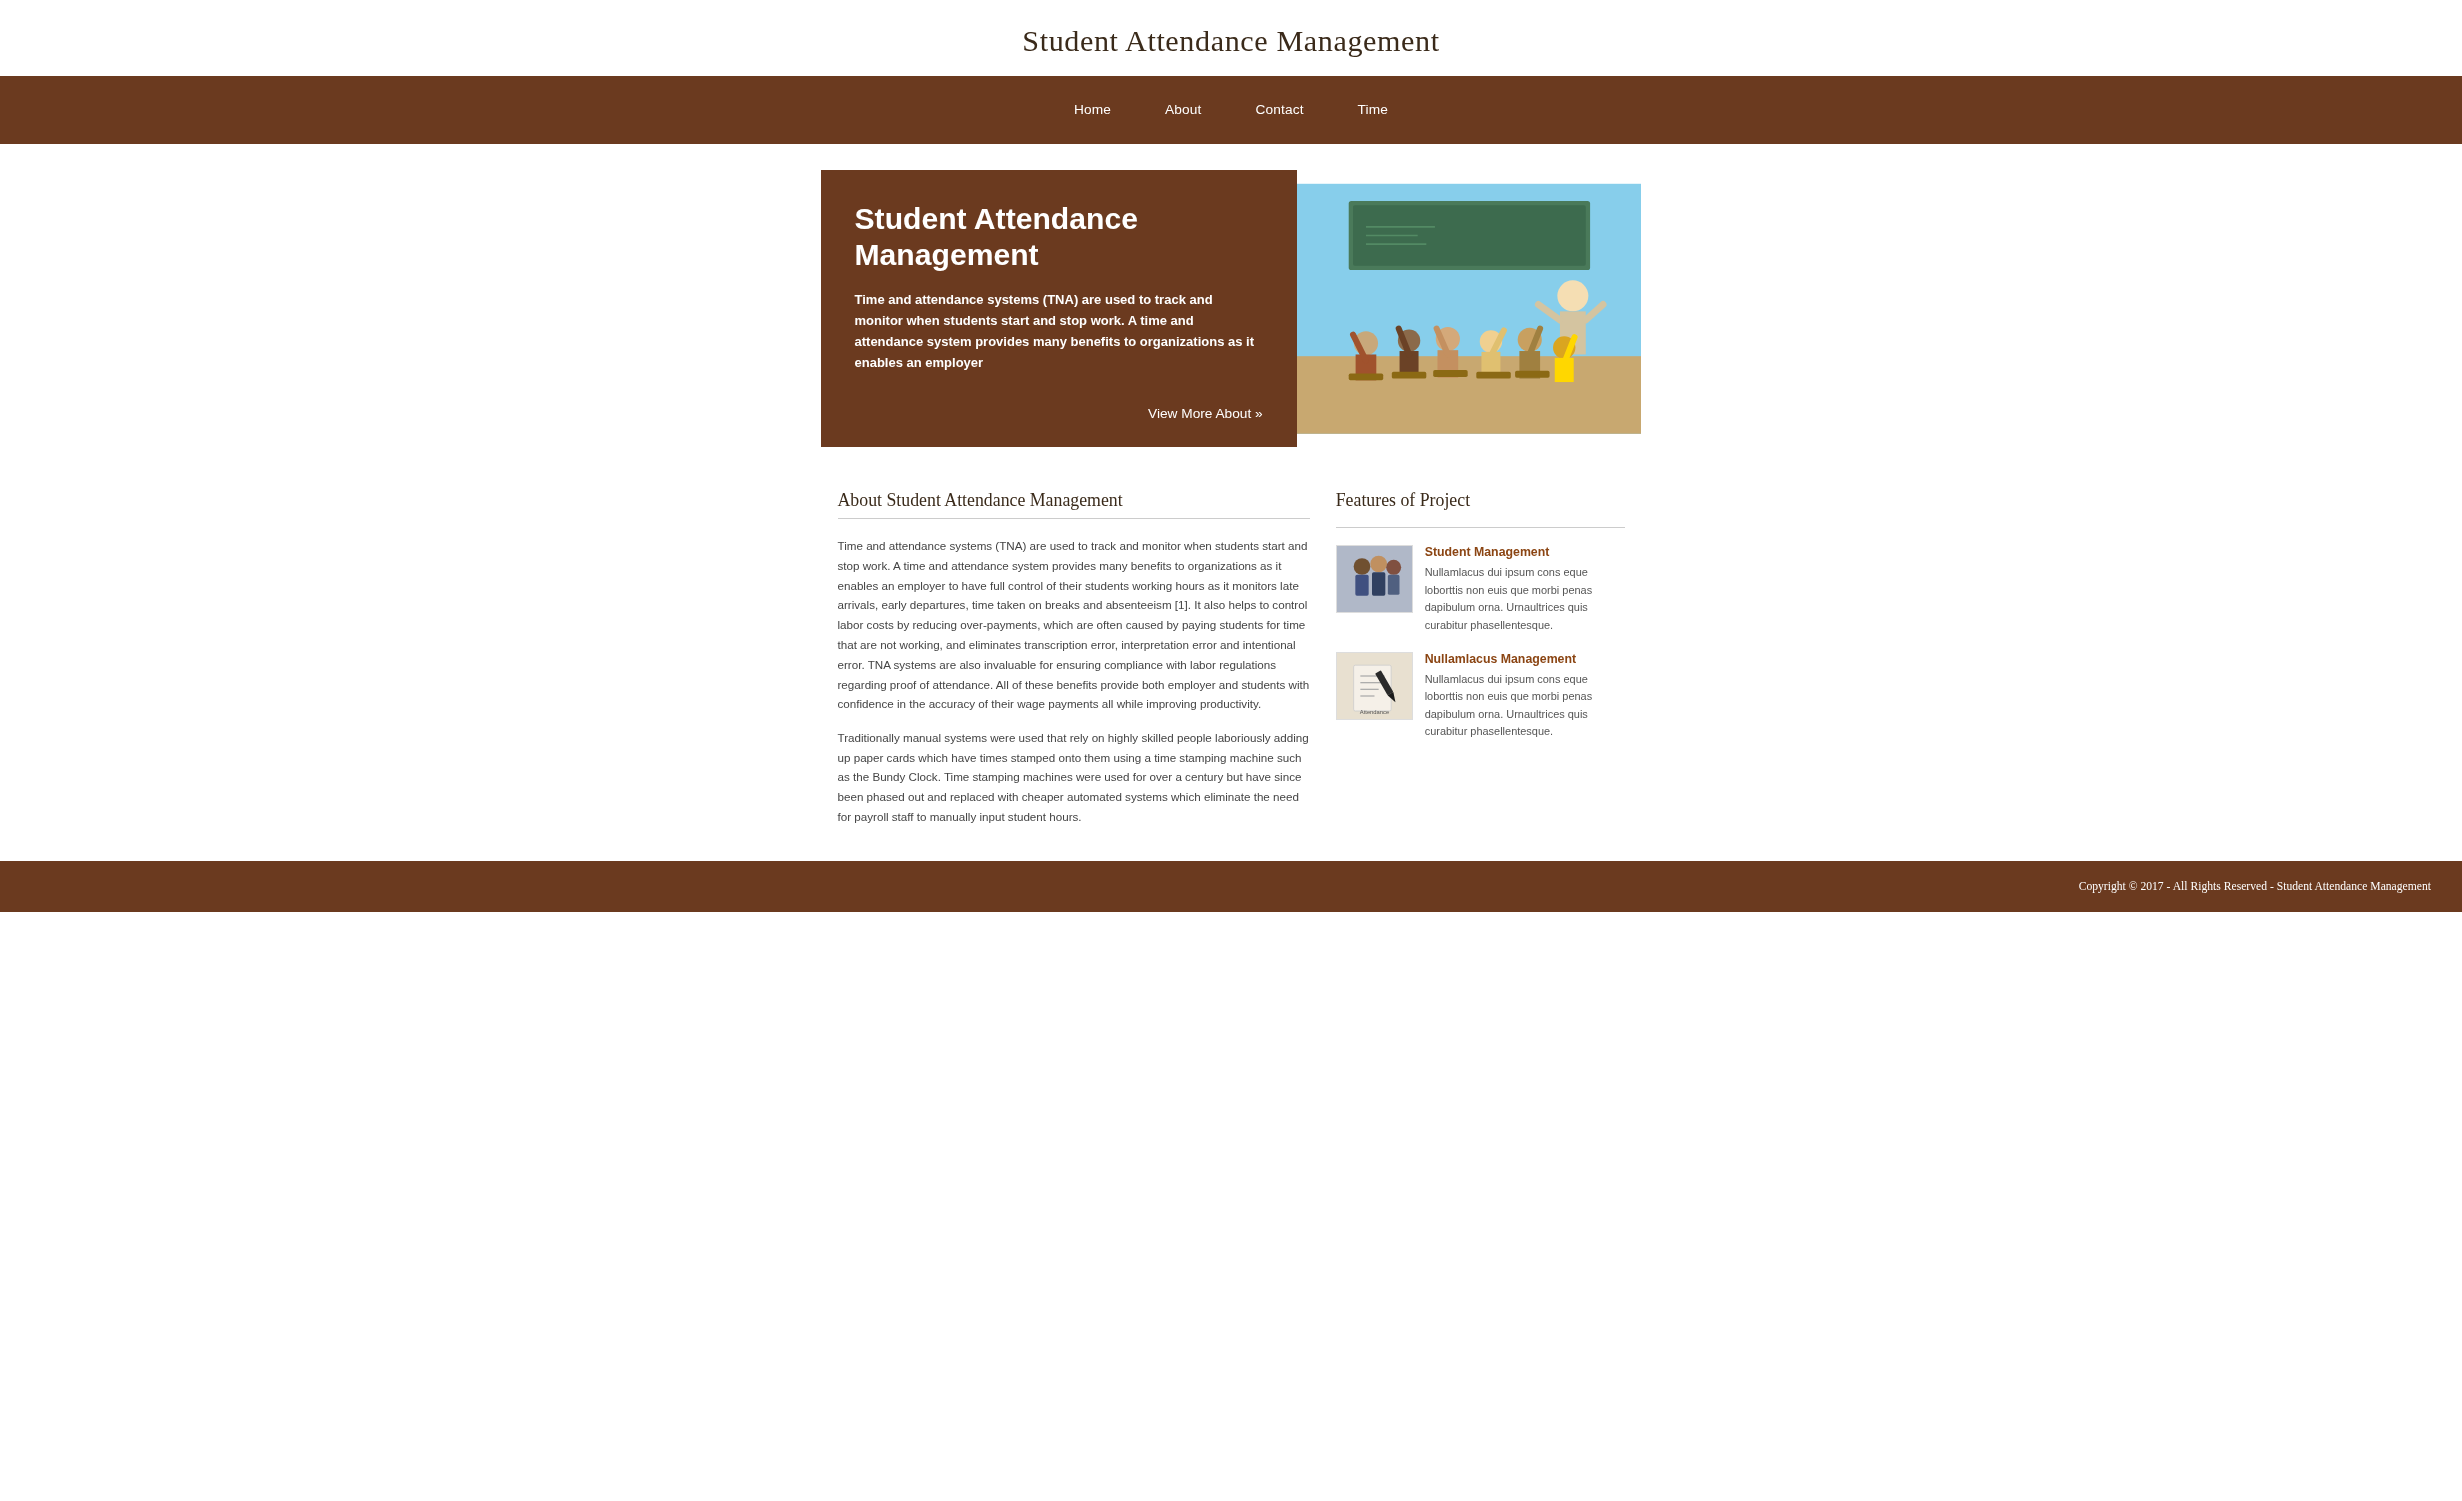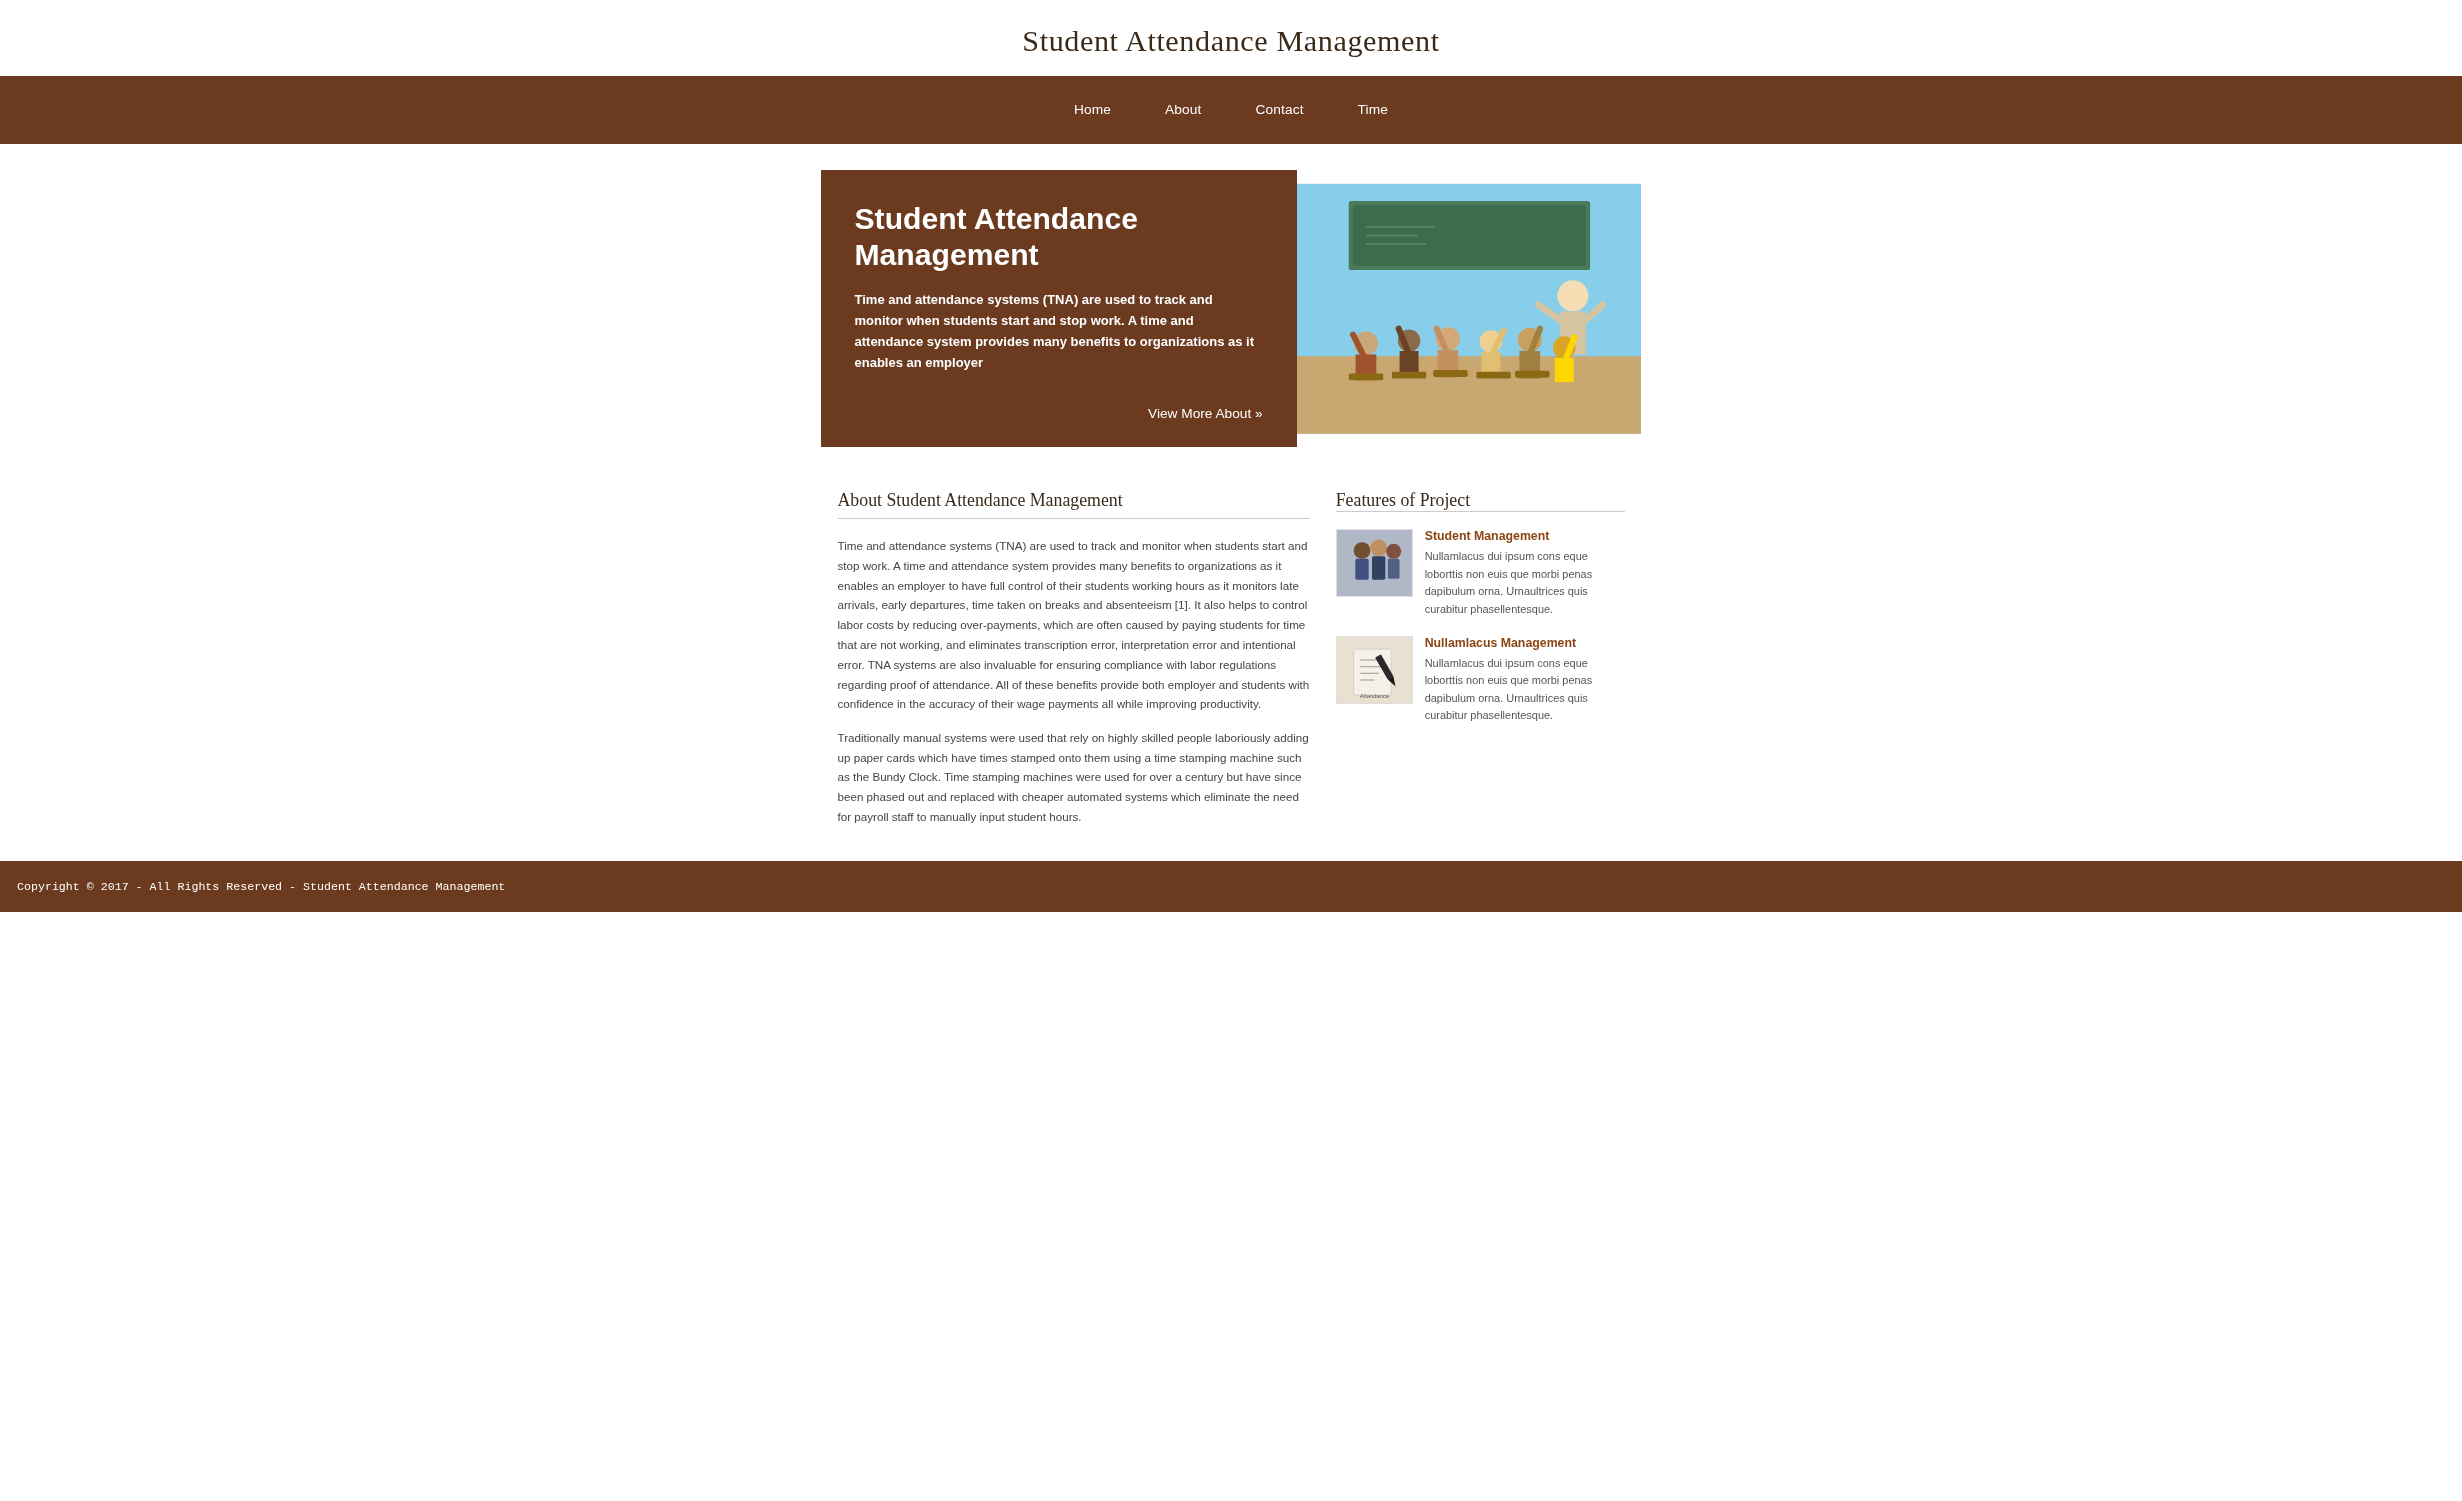--- a/index.html
+++ b/index.html
@@ -116,21 +116,21 @@
     .about-text p + p {
       margin-top: 13.7px;
     }
 
     
     .features-title {
       font-size: 1.3rem;
       font-weight: normal;
       color: #3a2a1a;
       margin-bottom: 17px;
-      padding-bottom: 0;
+      padding-bottom: 16px;
       border-bottom: 0.9px solid #ccc;
       font-family: Georgia, serif;
     }
     .feature-item {
       display: flex;
       gap: 12px;
       margin-bottom: 17px;
       align-items: flex-start;
     }
     .feature-image {
@@ -163,24 +163,24 @@
       font-size: 0.8rem;
       line-height: 1.6;
       color: #555;
       font-family: Arial, sans-serif;
     }
 
     
     .site-footer {
       background: #6b3a1f;
       color: #fff;
-      text-align: left;
-      padding: 19px 17px;
+      text-align: right;
+      padding: 19px 31px;
       font-size: 0.85rem;
-      font-family: Liberation Mono, monospace;
+      font-family: Liberation Serif, serif;
     }
 
     
     .hero-svg {
       width: 100%;
       height: 100%;
       min-height: 248px;
       display: block;
     }
   </style>

